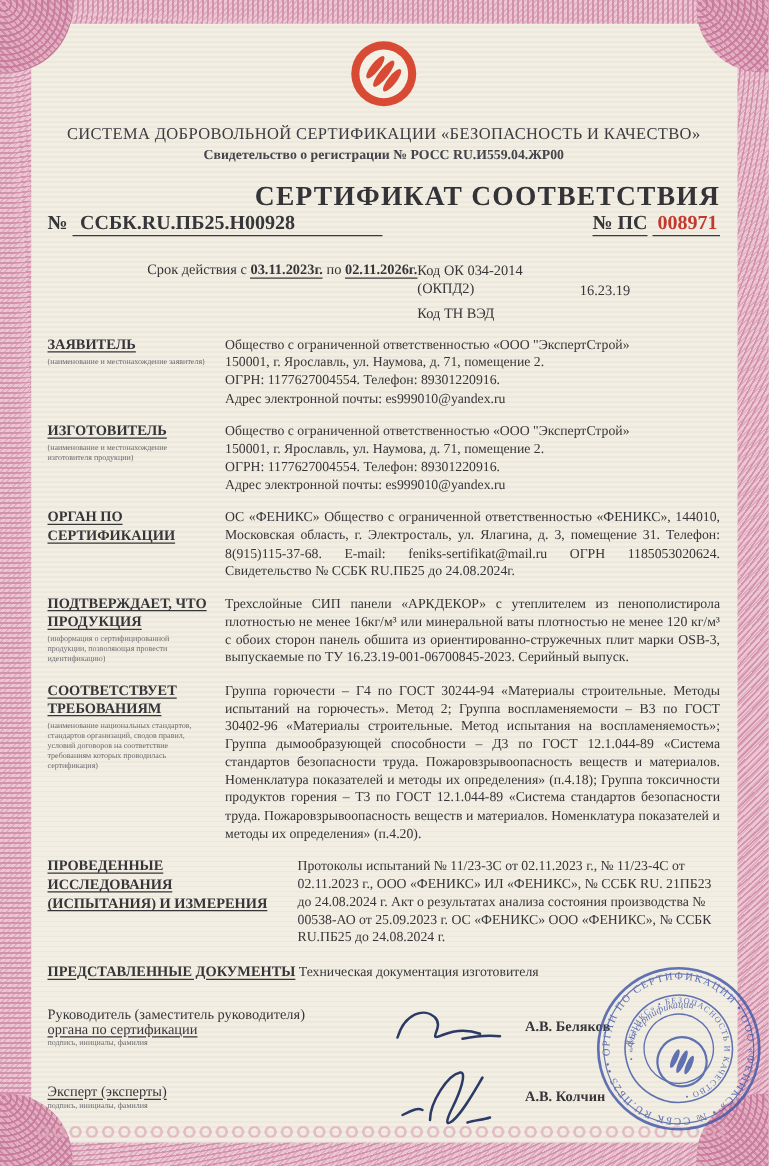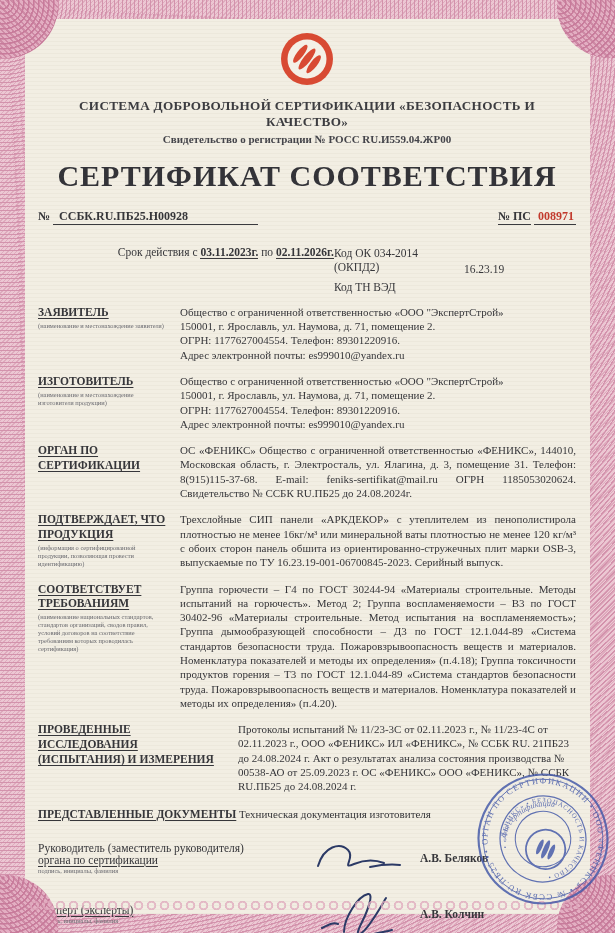--- a/index.html
+++ b/index.html
@@ -25,30 +25,30 @@
       repeating-linear-gradient(45deg, rgba(180,95,130,.45) 0 1.5px, transparent 1.5px 4px);
   }
   .corner.tl{top:0;left:0;border-bottom-right-radius:90%;}
   .corner.tr{top:0;right:0;border-bottom-left-radius:90%;}
   .corner.bl{bottom:0;left:0;border-top-right-radius:90%;}
   .corner.br{bottom:0;right:0;border-top-left-radius:90%;}
   .content{position:absolute;inset:19px 25px;padding:10px 14px 0 13px;z-index:2;}
 
   .logo-wrap{text-align:center;margin-top:2px;}
   .header-sys{
-    text-align:center;font-weight:bold;font-size:13.2px;letter-spacing:.3px;
+    text-align:center;font-weight:normal;font-size:13.2px;letter-spacing:.3px;
     margin-top:7px;color:#3c3c40;
   }
   .header-reg{text-align:center;font-weight:bold;font-size:11px;margin-top:3px;color:#44444a;}
   .doc-title{
-    text-align:center;font-weight:bold;font-size:30px;letter-spacing:1px;
+    text-align:right;font-weight:bold;font-size:22px;letter-spacing:1px;
     margin-top:14px;color:#333338;
   }
 
-  .num-row{display:flex;justify-content:space-between;align-items:flex-end;margin-top:16px;font-size:12px;}
+  .num-row{display:flex;justify-content:space-between;align-items:flex-end;font-size:16px;}
   .num-left{font-weight:bold;}
   .num-left .val{border-bottom:1.5px solid #3a3a3e;padding:0 70px 1px 6px;}
   .num-right{font-weight:bold;}
   .num-right .ps-val{color:#c23a2d;border-bottom:1px solid #3a3a3e;padding:0 2px 1px 4px;text-align:center;}
   .num-right .ps-lab{border-bottom:1px solid #3a3a3e;padding-bottom:1px;}
 
   .validity-row{display:flex;margin-top:22px;font-size:11.5px;}
   .validity-left{width:55%;padding-left:22px;text-align:right;}
   .validity-left .u{border-bottom:1px solid #3a3a3e;font-weight:bold;}
   .codes{display:flex;gap:26px;align-items:flex-end;}

